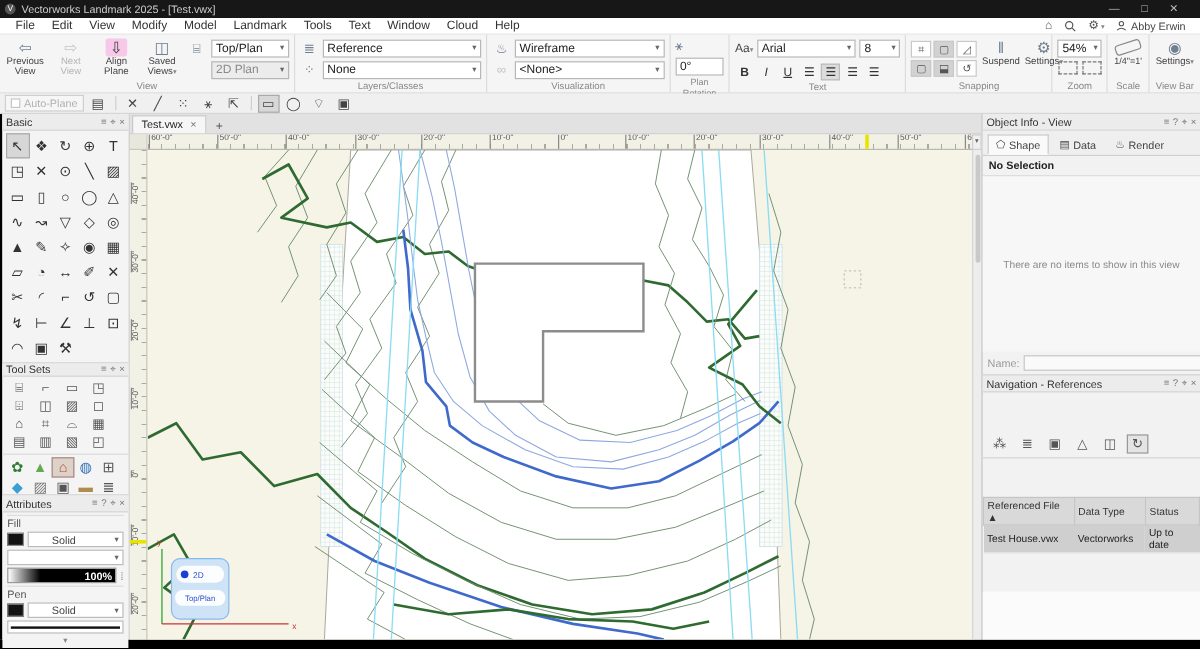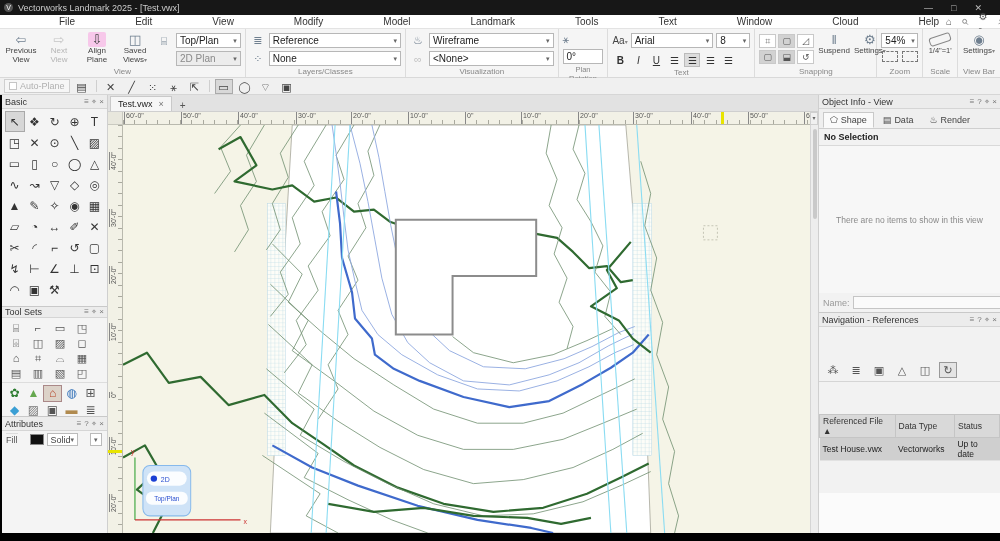--- a/index.html
+++ b/index.html
@@ -8,21 +8,21 @@
   .app { width:1000px; height:533px; display:flex; flex-direction:column; background:#f3f3f3; }
 
   
   .titlebar { height:15px; background:#171717; color:#cccccc; display:flex; align-items:center; padding:0 4px; font-size:9px; flex:0 0 auto;}
   .applogo { width:9px; height:9px; border-radius:50%; background:#555; color:#fff; font-size:7px; line-height:9px; text-align:center; margin-right:5px;}
   .wincontrols { margin-left:auto; display:flex; gap:18px; margin-right:14px; color:#bbb; font-size:9px;}
   .wincontrols span { cursor:default; }
 
   
   .menubar { height:14px; background:#ffffff; display:flex; align-items:center; padding:0 6px; font-size:10px; color:#333; border-bottom:1px solid #e3e3e3; flex:0 0 auto;}
-  .menubar .mitem { padding:0 7px;margin-left:46px; }
+  .menubar .mitem { padding:0 7px; }
   .menu-right { margin-left:auto; display:flex; align-items:center; gap:10px; margin-right:6px; color:#555;}
   .menu-right svg { display:block; }
   .acct { display:flex; align-items:center; gap:3px; font-size:9px; color:#444;}
 
   
   .ribbon { height:49px; background:#f5f5f5; border-bottom:1px solid #d9d9d9; display:flex; flex:0 0 auto;}
   .rsec { border-right:1px solid #dcdcdc; display:flex; flex-direction:column; padding:2px 4px 0 4px;}
   .rsec-body { flex:1; display:flex; align-items:flex-start; gap:4px;}
   .rsec-label { text-align:center; font-size:8px; color:#888; padding:1px 0 1px 0;}
   .bigbtn { width:34px; text-align:center; font-size:8px; color:#444; line-height:1.1; padding-top:1px;}
@@ -59,21 +59,21 @@
   .palette { border-bottom:1px solid #c9c9c9; background:#f4f4f4; display:flex; flex-direction:column;}
   .pal-head { height:14px; background:#ececec; border-bottom:1px solid #d5d5d5; display:flex; align-items:center; padding:0 3px; font-size:9px; color:#333;}
   .pal-head .hic { margin-left:auto; display:flex; gap:3px; color:#777; font-size:8px;}
   .toolgrid { display:grid; grid-template-columns:repeat(5,20px); grid-auto-rows:21px; padding:2px 1px; justify-content:center;}
   .tool { text-align:center; line-height:20px; font-size:12px; color:#333; border:1px solid transparent;}
   .tool.sel { background:#d7d7d7; border-color:#a9a9a9;}
   .ts-gray { display:grid; grid-template-columns:repeat(4,22px); grid-auto-rows:15px; padding:2px 0 2px 3px; color:#555; font-size:11px;}
   .ts-color { display:grid; grid-template-columns:repeat(5,19px); grid-auto-rows:17px; padding:2px 0 0 3px; font-size:12px; border-top:1px solid #ddd;}
   .ts-cell { text-align:center; line-height:15px; border:1px solid transparent;}
   .ts-cell.sel { background:#dcd2c8; border-color:#a88;}
-  .attr-body { padding:2px 4px; font-size:9px; color:#444; display:flex; gap:12px;}
+  .attr-body { padding:2px 4px; font-size:9px; color:#444; display:flex; flex-direction:column; gap:2px;}
   .attr-sec { border-top:1px solid #ddd; padding-top:1px; color:#555;}
   .attrrow { display:flex; align-items:center; gap:3px;}
   .swatch { width:14px; height:11px; background:#111; border:1px solid #888;}
   .attr-dd { flex:1; height:13px; border:1px solid #bbb; background:#fff; display:flex; align-items:center; font-size:9px; padding:0 3px;}
   .attr-dd .caret{ margin-left:auto; font-size:7px; color:#666;}
   .opacity { flex:1; height:13px; border:1px solid #999; background:linear-gradient(to right,#fff,#000 30%); color:#fff; display:flex; align-items:center; justify-content:flex-end; padding-right:3px; font-weight:bold;}
   .penline { flex:1; height:11px; border:1px solid #bbb; background:#fff; display:flex; align-items:center;}
   .penline div { height:2px; background:#111; flex:1; margin:0 2px;}
 
   

